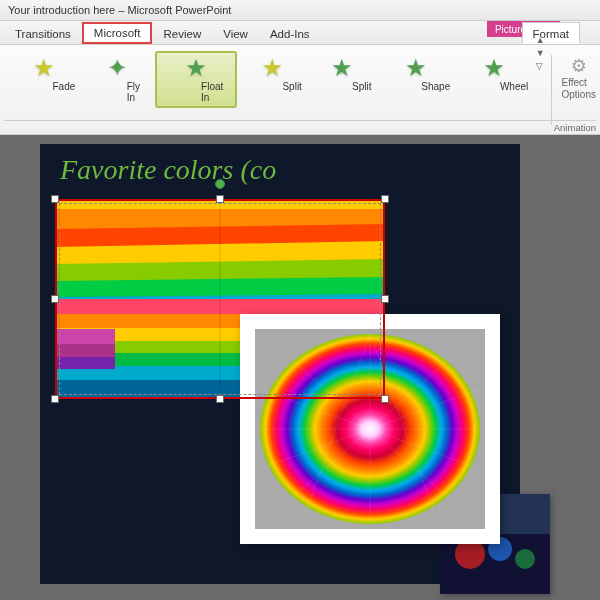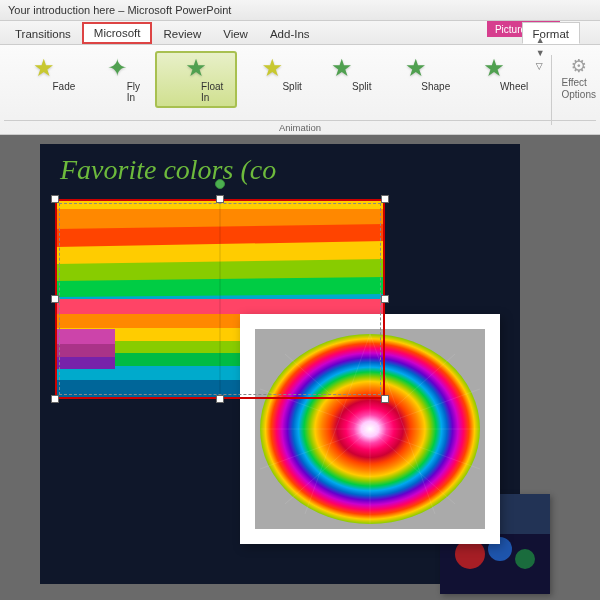--- a/index.html
+++ b/index.html
@@ -366,21 +366,21 @@
     <div class="separator"></div>
 
     <div class="effect-options-group">
       <div class="effect-btn">
         <span class="effect-icon">⚙</span>
         <span style="font-size:10px; color:#666; text-align:left; line-height:1.2;">Effect<br>Options</span>
       </div>
     </div>
   </div>
 
-  <div style="position:absolute; bottom:0; left:4px; right:4px; border-top:1px solid #ccc; text-align:center; font-size:9.5px; color:#666; padding:1px 0;">Animation</div>
+  <div style="position:absolute; bottom:0; left:4px; right:4px; border-top:1px solid #ccc; text-align:right; font-size:9.5px; color:#666; padding:1px 0;">Animation</div>
 </div>
 
 <div class="slide-area">
 
   <div class="slide-panel">
 
     <div class="slide-title">Favorite colors (co</div>
 
     <div class="img-container-1">
       

